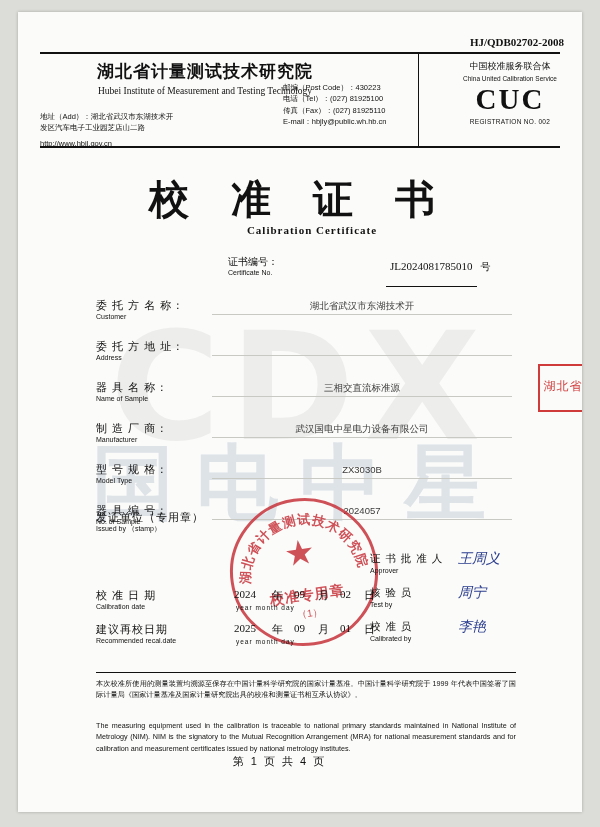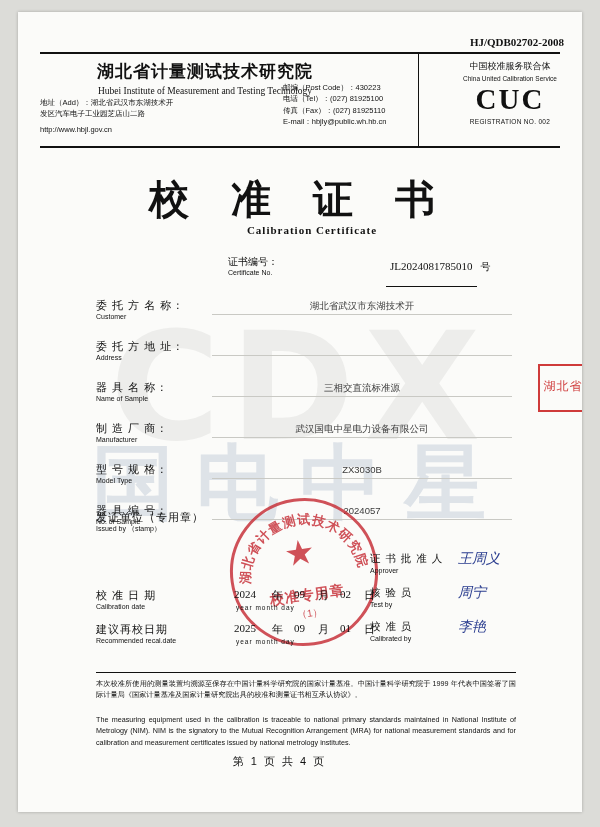--- a/index.html
+++ b/index.html
@@ -49,21 +49,21 @@
   .hdr-left{position:absolute;left:0;top:4px;width:330px;}
   .org-cn{
     font-size:17px;font-weight:bold;color:#111;letter-spacing:1px;
     text-align:center;font-family:"Liberation Serif", serif;
     margin-top:2px;
   }
   .org-en{
     font-size:9.5px;color:#111;text-align:center;margin-top:3px;
     font-family:"Liberation Serif", serif;
   }
-  .addr{font-size:7.5px;color:#111;margin-top:2px;line-height:1.45;}
+  .addr{font-size:7.5px;color:#111;margin-top:16px;line-height:1.45;}
   .site{font-size:7.5px;color:#111;margin-top:5px;text-align:left;}
   .hdr-mid{position:absolute;left:243px;top:28px;width:160px;font-size:7.5px;line-height:1.5;color:#111;}
   .hdr-right{position:absolute;left:400px;top:2px;width:140px;text-align:center;}
   .cuc-cn{font-size:9px;color:#111;margin-top:4px;}
   .cuc-en{font-size:6.5px;color:#111;margin-top:2px;}
   .cuc-big{font-size:29px;font-weight:bold;letter-spacing:2px;color:#111;margin-top:1px;font-family:"Liberation Serif", serif;}
   .cuc-reg{font-size:6.5px;color:#111;margin-top:2px;letter-spacing:.3px;}
   .vline{position:absolute;left:378px;top:0;width:0;height:92px;border-left:1px solid #111;}
   
   .title-cn{
@@ -154,21 +154,21 @@
   .d-row{position:relative;height:34px;}
   .d-row .lbl{position:absolute;left:0;top:0;font-size:11px;color:#111;letter-spacing:1px;line-height:1.3;}
   .d-row .lbl small{display:block;font-size:7px;letter-spacing:0;}
   .d-row .dv{position:absolute;top:0;font-size:11px;color:#111;font-family:"Liberation Serif", serif;}
   .d-row .ymd{position:absolute;left:140px;top:16px;font-size:6.5px;color:#111;letter-spacing:1px;}
   
   .note{
     position:absolute;left:78px;top:666px;width:420px;
     font-size:7.2px;line-height:1.55;color:#111;text-align:justify;
   }
-  .note .en{margin-top:14px;display:block;}
+  .note .en{margin-top:20px;display:block;}
   .hr{position:absolute;left:78px;top:660px;width:420px;border-top:1px solid #111;}
   .pg{
     position:absolute;left:0;top:742px;width:523px;text-align:center;
     font-size:11px;color:#111;letter-spacing:2px;
   }
 </style>
 </head>
 <body>
 
 <div class="page">

